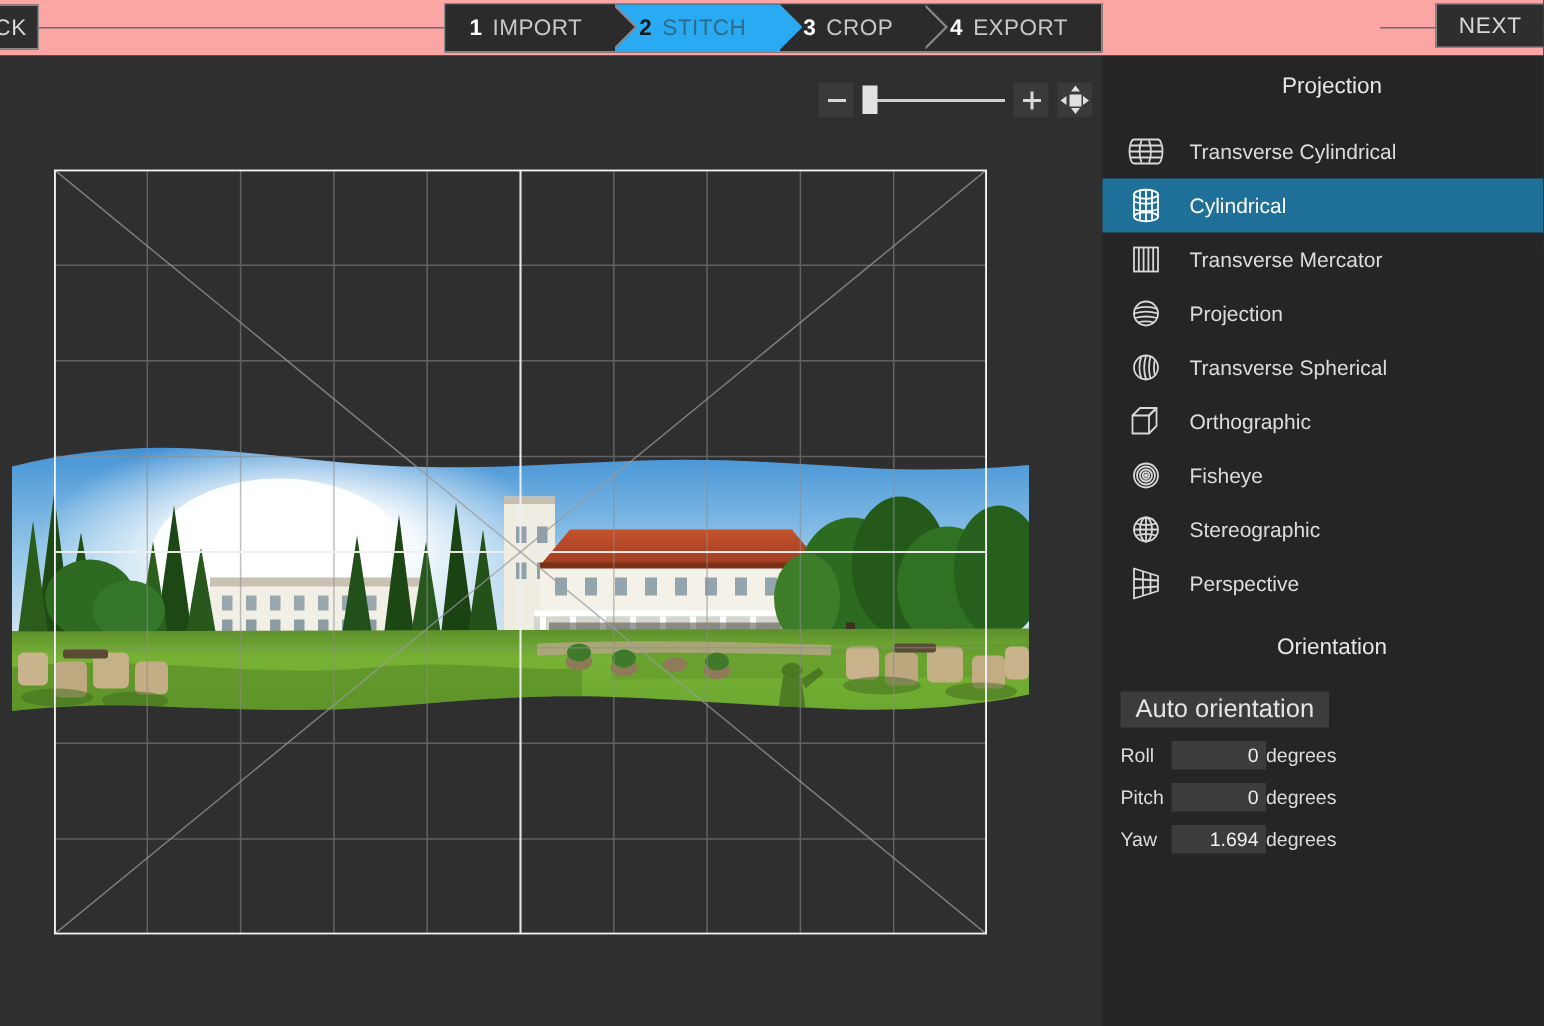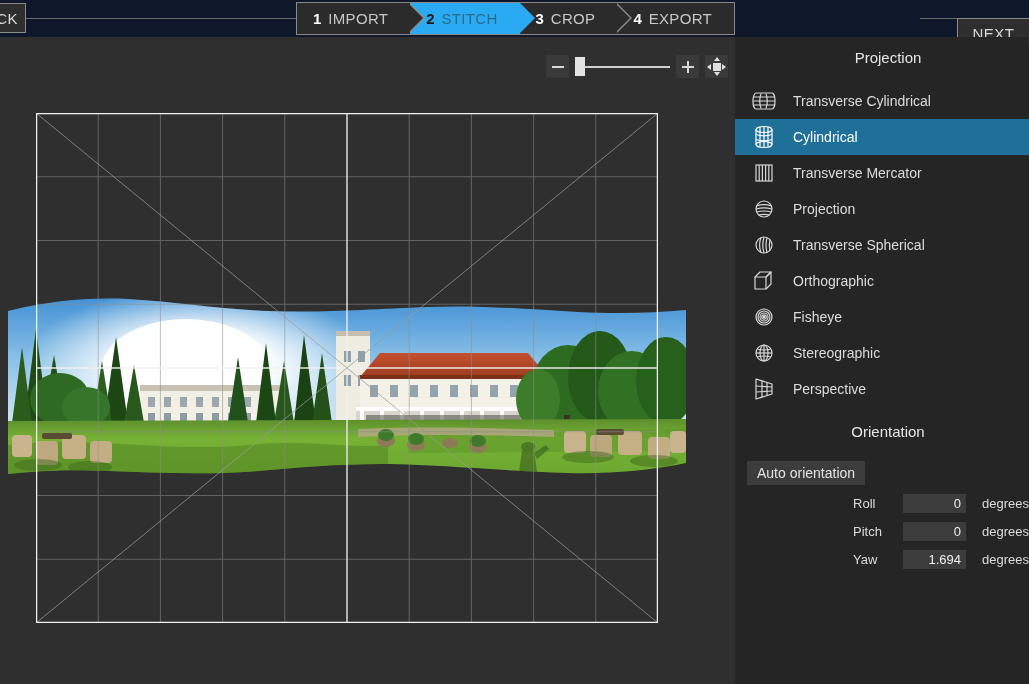--- a/index.html
+++ b/index.html
@@ -7,38 +7,38 @@
     width: 1029px; height: 684px;
     background: #2d2d2d;
     font-family: "Liberation Sans", sans-serif;
     overflow: hidden;
   }
   #app { position: relative; width: 1029px; height: 684px; }
 
   
   .topbar {
     position: absolute; left: 0; top: 0; width: 1029px; height: 37px;
-    background: #0f172a;
+    background: #fca5a5;
   }
   .topbar-rule {
     position: absolute; top: 18px; height: 1px; background: #6a6a6a;
   }
   .rule-left  { left: 0px;   width: 296px; }
   .rule-right { left: 920px; width: 110px; }
 
   
   .back-btn {
     position: absolute; left: -46px; top: 3px; width: 72px; height: 30px;
     border: 1px solid #8a8a8a; background: #2e2e2e;
     color: #d8d8d8; font-size: 15px;
     display: flex; align-items: center; justify-content: flex-end;
     padding-right: 7px; letter-spacing: .5px;
   }
   .next-wrap {
-    position: absolute; left: 957px; top: 18px; height: 16px;
+    position: absolute; left: 957px; top: 2px; height: 16px;
   }
   .next-btn {
     position: relative; height: 30px; width: 72px;
     border: 1px solid #8a8a8a; border-right: none; background: #2e2e2e;
     color: #d8d8d8; font-size: 15px;
     display: flex; align-items: center; justify-content: center;
     letter-spacing: .5px;
   }
   .next-btn::after {
     content: ""; position: absolute; left: 71px; top: -1px;
@@ -167,26 +167,26 @@
     padding-left: 14px; gap: 14px;
   }
   .proj-row.sel { background: #1e7099; }
   .proj-row .label { color: #dcdcdc; font-size: 14px; }
   .proj-row.sel .label { color: #ffffff; }
   .proj-icon { width: 30px; height: 28px; flex: 0 0 30px; }
 
   .orient { margin-top: 16px; }
   .auto-btn {
     margin: 10px 0 0 12px; height: 24px; padding: 0 10px;
-    background: #3c3c3c; border: none; color: #e4e4e4; font-size: 14px;
+    background: #3c3c3c; border: none; color: #e4e4e4; font-size: 17px;
     font-family: "Liberation Sans", sans-serif;
     display: inline-flex; align-items: center;
   }
   .field-row {
-    display: flex; align-items: center; margin: 9px 0 0 12px; gap: 16px; justify-content: flex-end;
+    display: flex; align-items: center; margin: 9px 0 0 12px; gap: 0;
   }
   .field-row .fl { color: #dcdcdc; font-size: 13px; width: 34px; }
   .field-box {
     width: 63px; height: 19px; background: #3c3c3c; border: none;
     color: #f0f0f0; font-size: 13px; text-align: right;
     padding-right: 5px; font-family: "Liberation Sans", sans-serif;
     display: flex; align-items: center; justify-content: flex-end;
   }
   .field-row .fu { color: #dcdcdc; font-size: 13px; }
 </style>

